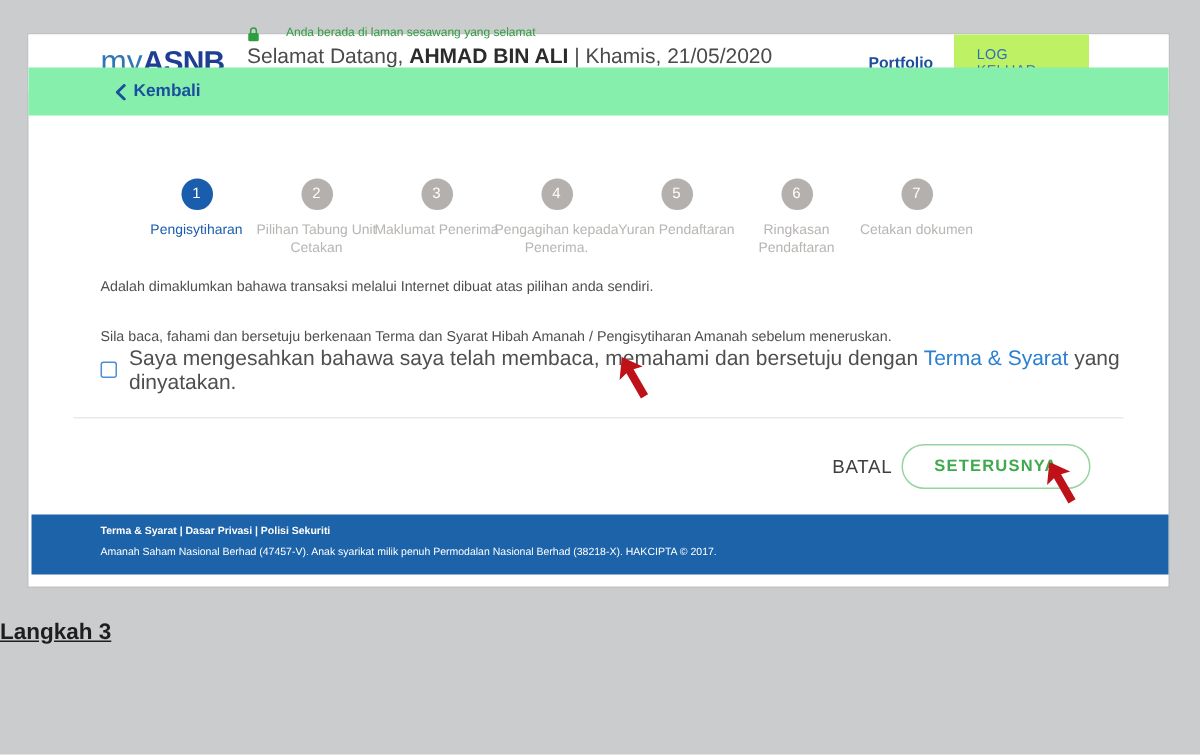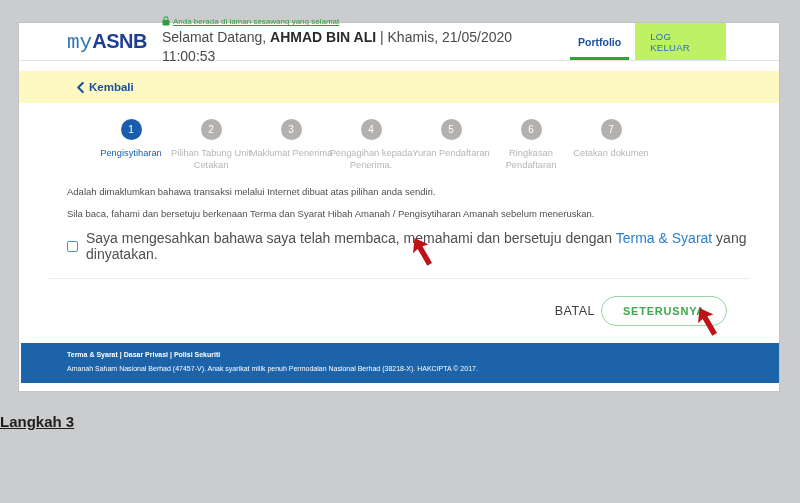--- a/index.html
+++ b/index.html
@@ -17,41 +17,41 @@
     border:1px solid #c2c3c4;
     box-sizing:border-box;
   }
   
   .header{
     position:absolute;left:0;top:0;width:100%;height:38px;
     background:#fff;border-bottom:1px solid #e3e3e3;box-sizing:border-box;
     display:flex;align-items:center;
   }
   .logo{margin-left:48px;display:flex;align-items:baseline;cursor:default;}
-  .logo .my{font-family:Liberation Mono, monospace;font-size:21px;color:#3076b4;}
+  .logo .my{font-family:Liberation Sans, sans-serif;font-size:21px;color:#3076b4;}
   .logo .asnb{font-size:20px;font-weight:bold;color:#1d3e92;letter-spacing:-0.5px;}
   .security{margin-left:15px;line-height:1.4;}
-  .sec-line1{font-size:8px;color:#2f9e41;display:flex;align-items:flex-start;gap:3px;text-decoration:underline;}
+  .sec-line1{font-size:8px;color:#2f9e41;display:flex;align-items:flex-end;gap:18px;}
   .sec-line2{font-size:14px;color:#4a4a4a;}
   .sec-line2 b{color:#2b2b2b;}
   .nav{margin-left:auto;display:flex;align-items:stretch;height:100%;}
   .portfolio{
     position:relative;display:flex;align-items:center;
     padding:0 14px;font-size:10.5px;font-weight:bold;color:#1a4fa0;cursor:pointer;
   }
   .portfolio::after{
     content:"";position:absolute;left:6px;right:6px;bottom:0;height:3px;background:#2aa53c;
   }
   .logout{
     display:flex;align-items:center;background:#bef264;color:#2a6fb8;
     font-size:9.5px;letter-spacing:0.3px;padding:0 15px;margin-right:53px;cursor:pointer;
   }
   
   .subbar{
-    position:absolute;left:0;top:48px;width:100%;height:32px;background:#fef9c3;
+    position:absolute;left:0;top:22px;width:100%;height:32px;background:#86efac;
     display:flex;align-items:center;box-sizing:border-box;padding-left:58px;
   }
   .back-link{display:flex;align-items:center;gap:5px;color:#1b4f9e;font-size:11.5px;font-weight:bold;cursor:pointer;}
   
   .stepper{
     position:absolute;left:72px;top:96px;display:flex;
   }
   .step{width:80px;display:flex;flex-direction:column;align-items:center;}
   .step-circle{
     width:21px;height:21px;border-radius:50%;background:#b3b0ae;color:#ffffff;
@@ -59,21 +59,21 @@
   }
   .step-label{
     margin-top:7px;width:84px;margin-left:-2px;margin-right:-2px;
     text-align:center;font-size:9.3px;line-height:1.3;color:#b8b5b2;
   }
   .step.active .step-circle{background:#1b5dad;}
   .step.active .step-label{color:#1b5dad;}
   
   .para{position:absolute;left:48px;font-size:9.5px;color:#4f4f4f;}
   .para1{top:163px;}
-  .para2{top:185px;}
+  .para2{top:196px;}
   .check-row{position:absolute;left:48px;top:207px;display:flex;align-items:center;gap:8px;}
   .checkbox{
     width:11px;height:11px;border:1px solid #4b8fd6;border-radius:2px;background:#fff;
     box-sizing:border-box;flex:0 0 auto;cursor:pointer;
   }
   .check-label{font-size:14px;color:#4f4f4f;}
   .link{color:#2b7fd0;cursor:pointer;}
   .divider{position:absolute;left:30px;top:255px;width:700px;height:1px;background:#eaeaea;}
   .actions{position:absolute;right:52px;top:273px;display:flex;align-items:center;}
   .cancel-btn{font-size:12.5px;color:#3f3f3f;letter-spacing:0.5px;cursor:pointer;background:none;border:none;font-family:inherit;}

